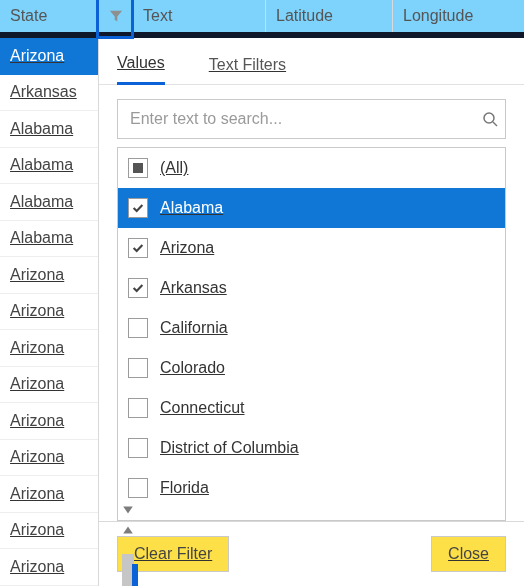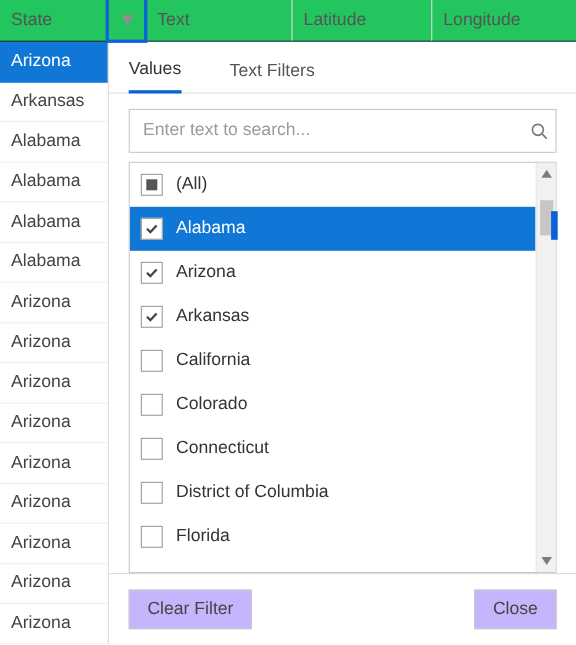--- a/index.html
+++ b/index.html
@@ -13,22 +13,22 @@
   .root {
     width: 524px; height: 586px;
     position: relative;
     background: #fff;
     overflow: hidden;
   }
   
   .header-row {
     display: flex;
     height: 38px;
-    background: #22c55e;
-    border-bottom: 1px solid #0f172a;
+    background: #7dd3fc;
+    border-bottom: 6px solid #0f172a;
   }
   .header-cell {
     display: flex;
     align-items: center;
     padding: 0 10px;
     border-right: 1px solid #d9d9d9;
     color: #555;
   }
   .col-state { width: 99px; }
   .col-filtericon {
@@ -49,20 +49,21 @@
   }
   .funnel-icon {
     width: 14px; height: 14px;
     display: block;
     fill: #8f8f8f;
   }
   
   .body {
     display: flex;
     height: calc(586px - 38px);
+    text-decoration: underline;
   }
   
   .state-list {
     width: 99px;
     border-right: 1px solid #d9d9d9;
     overflow: hidden;
   }
   .state-row {
     height: 36.5px;
     display: flex;
@@ -123,20 +124,21 @@
     transform: translateY(-50%);
     width: 16px; height: 16px;
     fill: none; stroke: #777; stroke-width: 1.5;
   }
   
   .values-wrap {
     margin: 0 18px;
     border: 1px solid #c9c9c9;
     display: flex;
     height: 400px;
+    flex-direction: column;
   }
   .values-list {
     flex: 1;
     overflow: hidden;
   }
   .value-row {
     display: flex;
     align-items: center;
     height: 40px;
     padding: 0 10px;
@@ -190,21 +192,21 @@
   
   .footer {
     margin-top: auto;
     border-top: 1px solid #d9d9d9;
     padding: 14px 18px;
     display: flex;
     justify-content: space-between;
   }
   .btn {
     border: 1px solid #c9c9c9;
-    background: #c4b5fd;
+    background: #fde047;
     padding: 8px 16px;
     font-size: 16px;
     color: #444;
     cursor: pointer;
   }
 </style>
 </head>
 <body>
 
 <div class="root">

